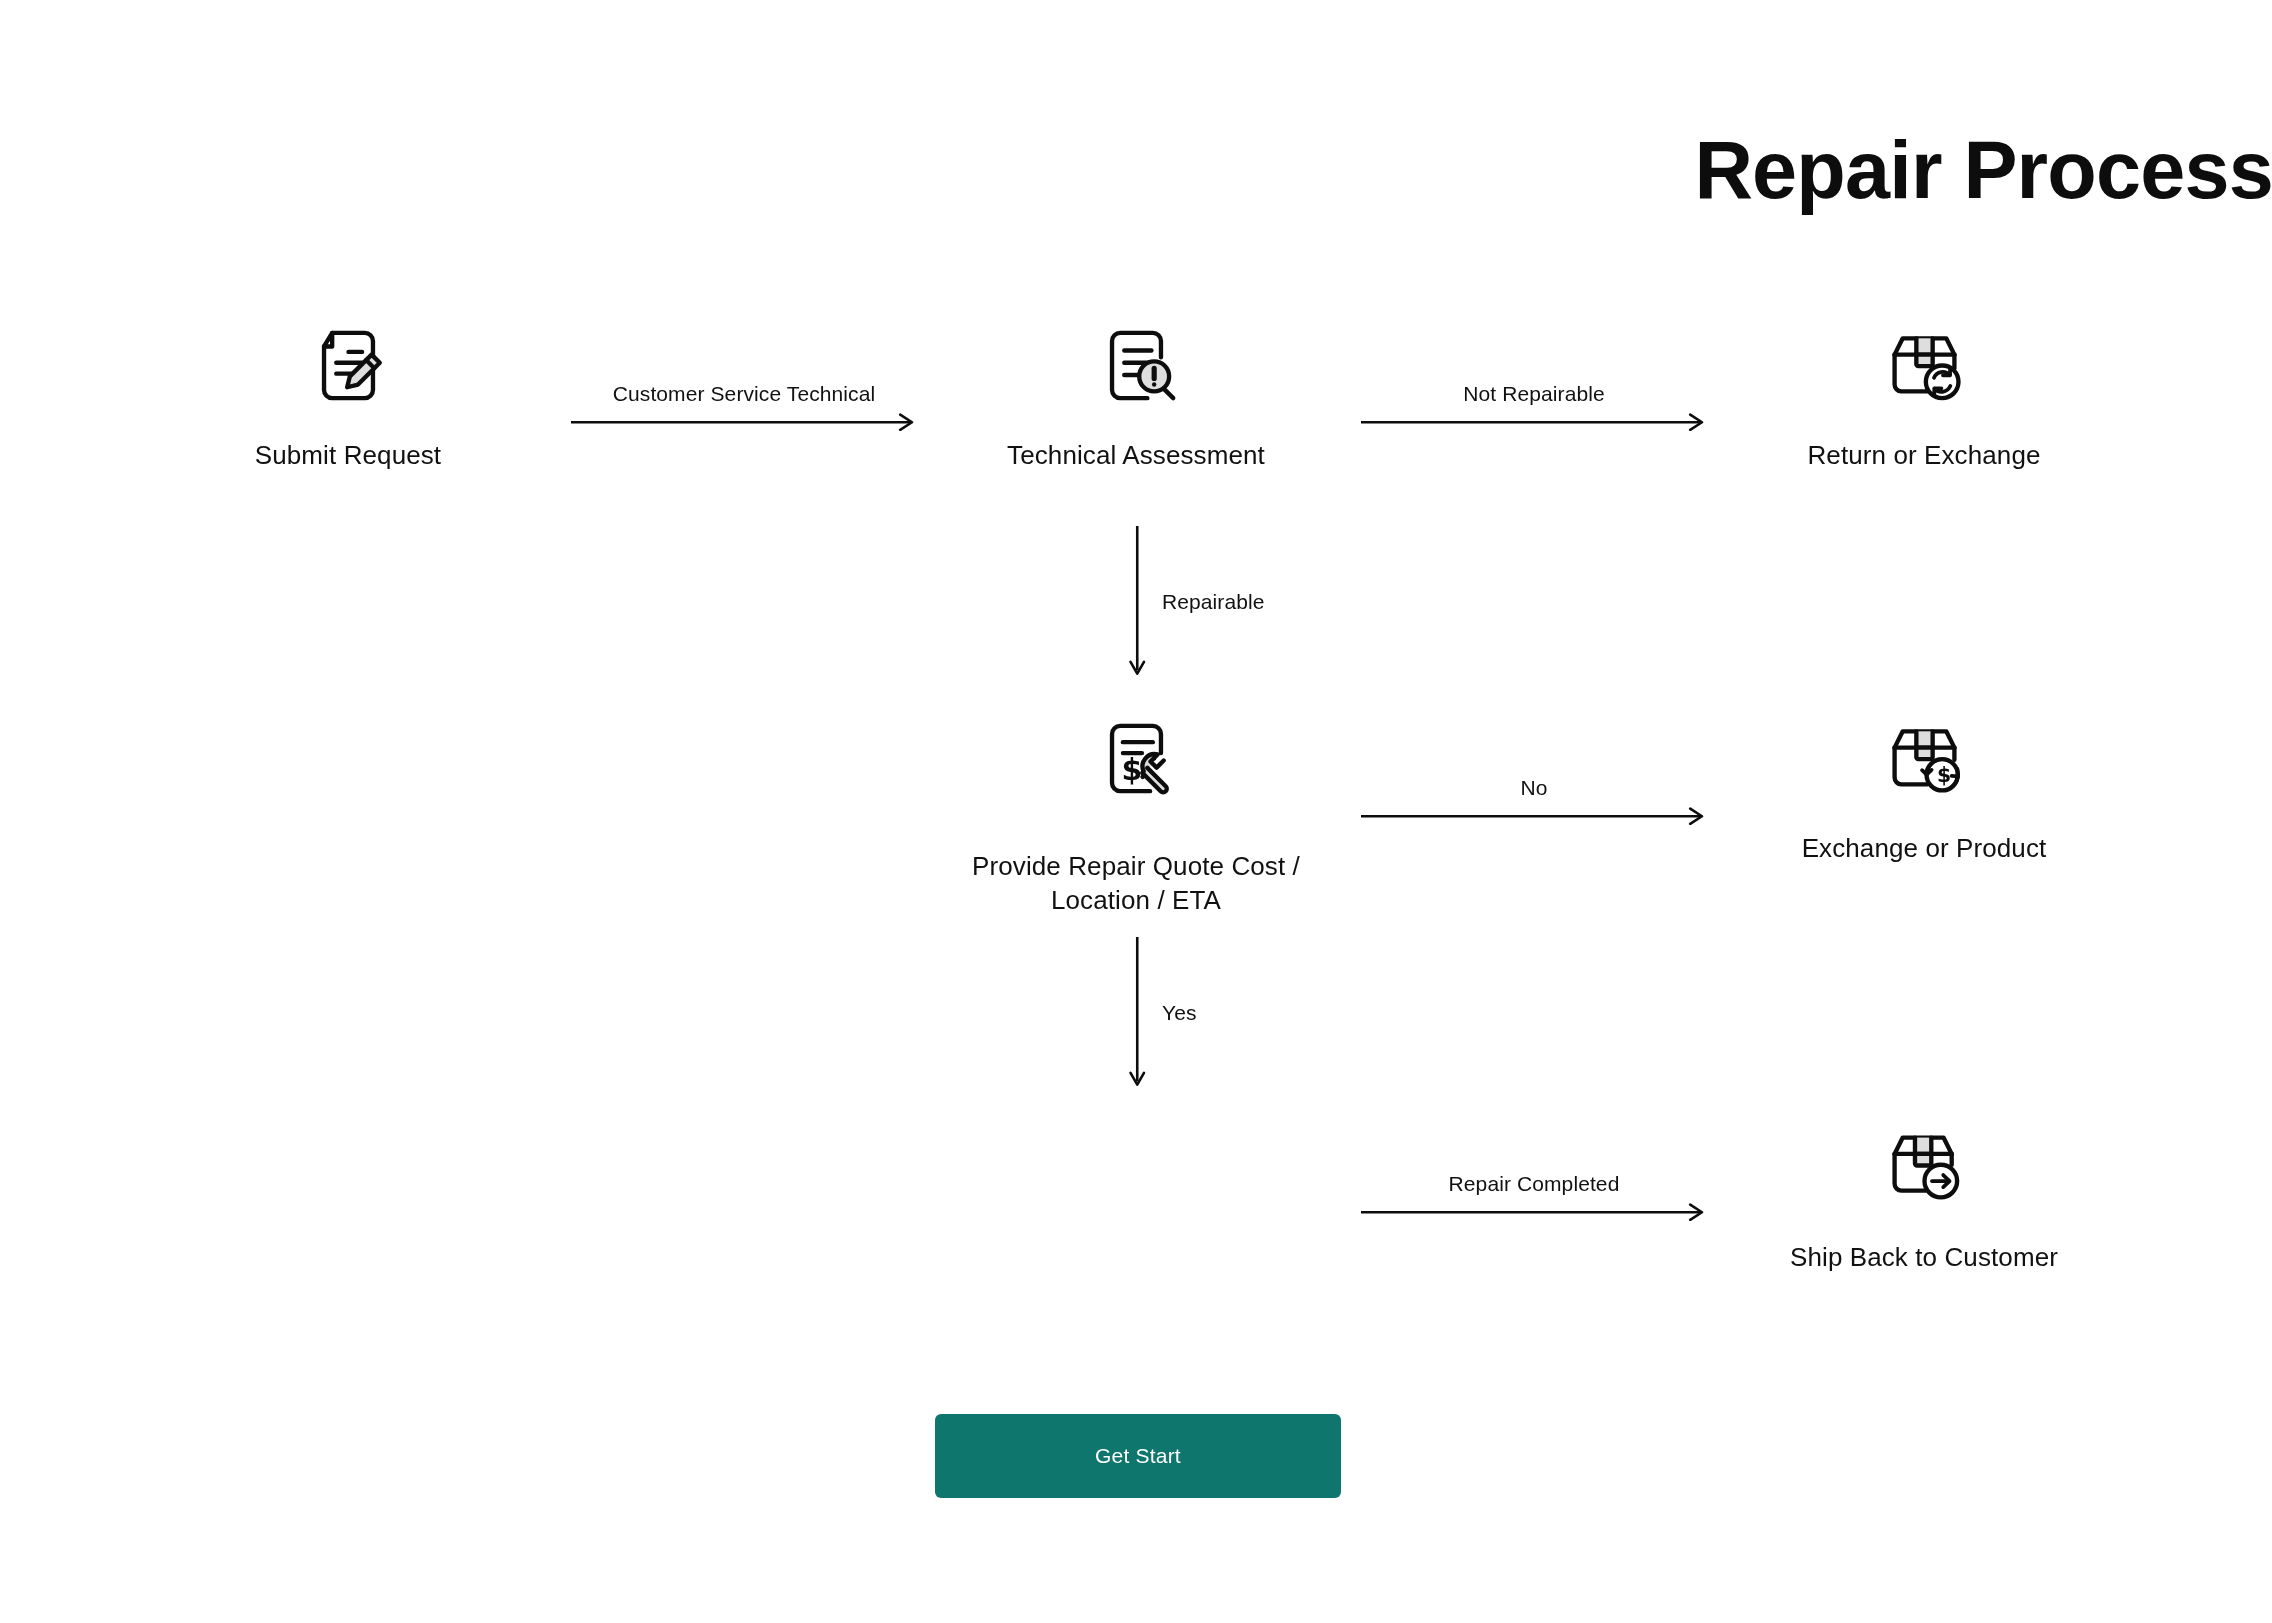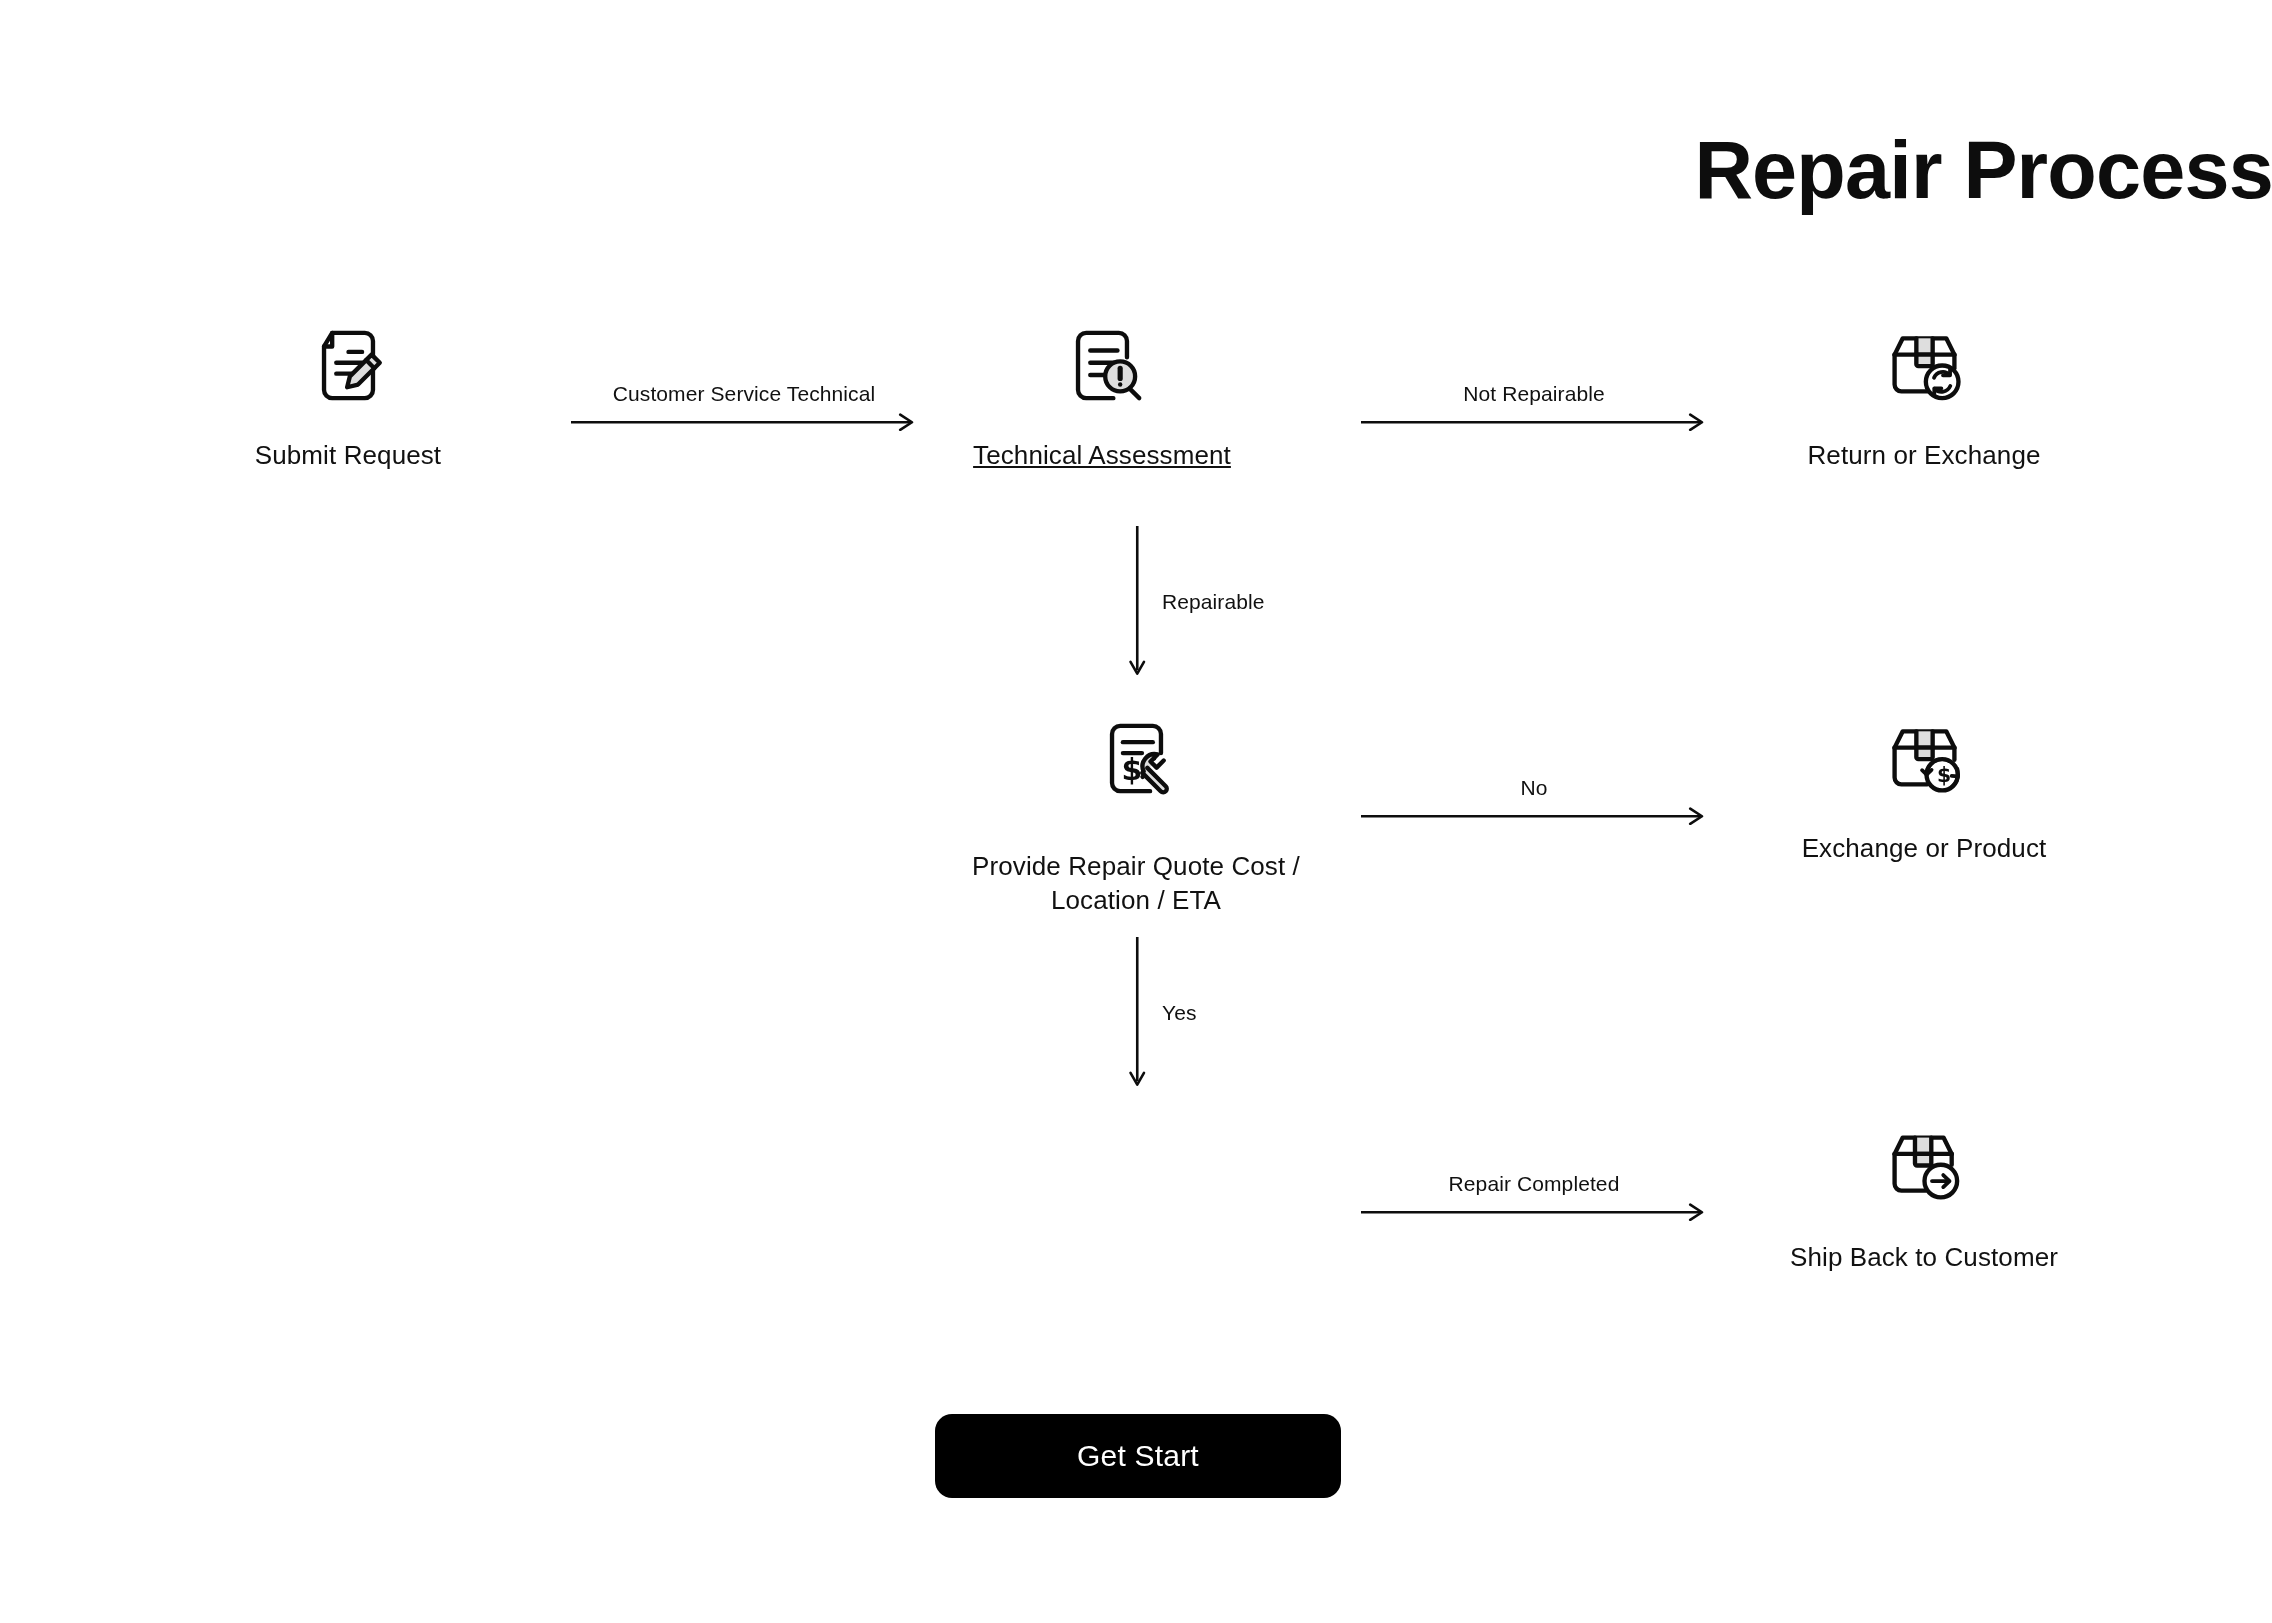--- a/index.html
+++ b/index.html
@@ -51,21 +51,21 @@
     font-size: 26px;
     font-weight: 400;
     color: #111111;
     line-height: 1.32;
     letter-spacing: 0.1px;
   }
   .node.two-line .node-label { margin-top: 40px; }
 
   
   #node-submit-request      { left: 155px;  top: 315px; }
-  #node-technical-assessment{ left: 909px; top: 315px; text-decoration: underline; }
+  #node-technical-assessment{ left: 943px; top: 315px; }
   #node-return-or-exchange  { left: 1731px; top: 315px; }
   #node-repair-quote        { left: 943px; top: 708px; }
   #node-exchange-or-refund  { left: 1731px; top: 708px; }
   #node-ship-to-center      { left: 943px; top: 1117px; }
   #node-ship-back-customer  { left: 1731px; top: 1117px; }
 
   
   .edge-h {
     position: absolute;
     height: 59px;
@@ -121,25 +121,25 @@
   #edge-yes        { left: 1128px; top: 937px; height: 151px; }
 
   
   .cta-button {
     position: absolute;
     left: 935px;
     top: 1414px;
     width: 406px;
     height: 84px;
     border: none;
-    border-radius: 17px;
-    background: #000000;
+    border-radius: 6px;
+    background: #0f766e;
     color: #ffffff;
     font-family: "Liberation Sans", sans-serif;
-    font-size: 30px;
+    font-size: 21px;
     letter-spacing: 0.2px;
     cursor: pointer;
     display: flex;
     align-items: center;
     justify-content: center;
   }
 
   svg { display: block; }
 </style>
 </head>

